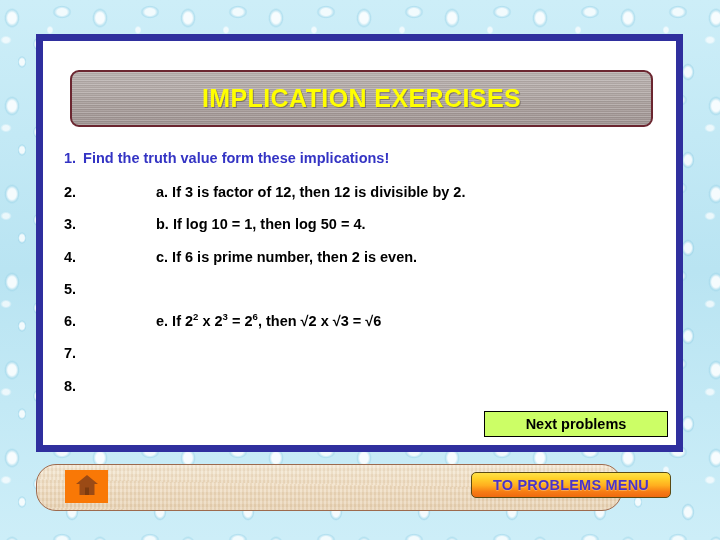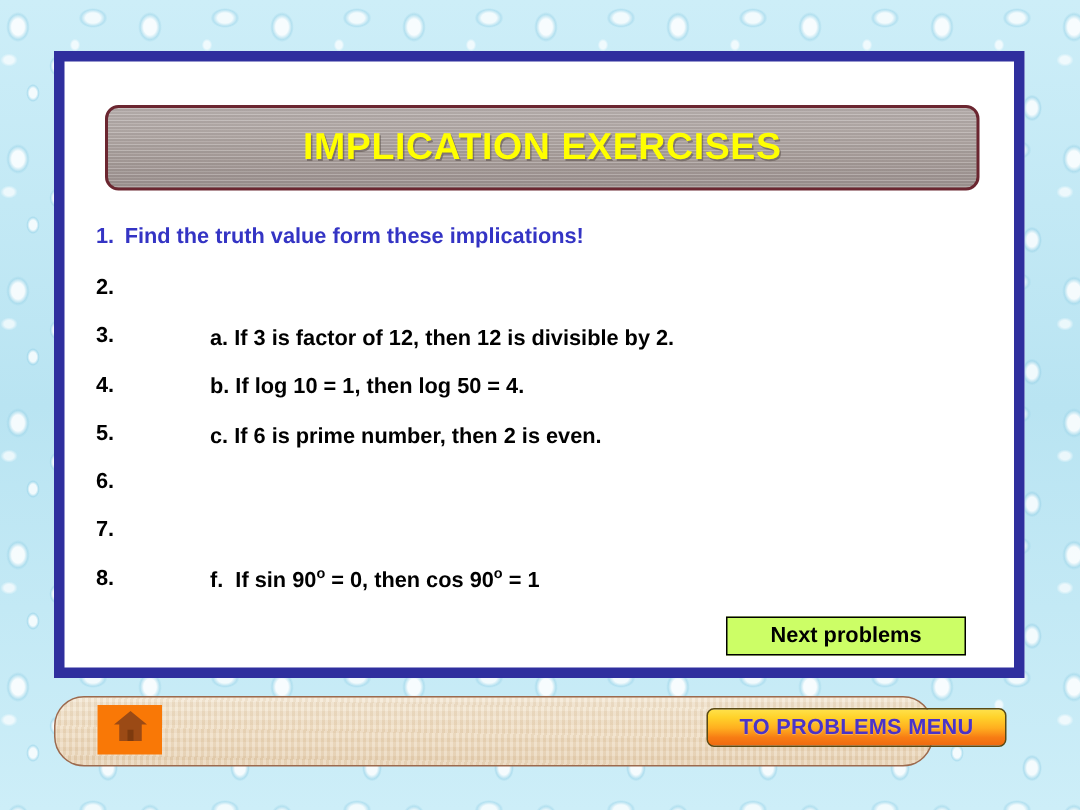--- a/index.html
+++ b/index.html
@@ -103,36 +103,35 @@
     color: #000000;
     white-space: nowrap;
   }
   .row-number {
     position: absolute;
     left: 0;
     top: 0;
   }
   .row-text {
     position: absolute;
-    left: 76px;
+    left: 92px;
     top: 0;
-    margin-top: 34px;
   }
   .row-text sup {
     font-size: 9.6px;
     vertical-align: super;
     line-height: 0;
   }
 
   
   #next-problems-button {
     position: absolute;
     left: 484px;
     top: 411px;
-    width: 160px;
+    width: 184px;
     height: 26px;
     background: #ccfe66;
     border: 1.5px solid #000000;
     box-sizing: border-box;
     display: flex;
     align-items: center;
     justify-content: center;
     color: #000000;
     font-size: 14.5px;
     font-weight: bold;
@@ -225,24 +224,24 @@
       </div>
       <div class="implication-row">
         <span class="row-number">4.</span>
         <span class="row-text">c. If 6 is prime number, then 2 is even.</span>
       </div>
       <div class="implication-row">
         <span class="row-number">5.</span>
       </div>
       <div class="implication-row">
         <span class="row-number">6.</span>
+        <span class="row-text">e. If 2<sup>2</sup> x 2<sup>3</sup> = 2<sup>6</sup>, then √2 x √3 = √6</span>
       </div>
       <div class="implication-row">
         <span class="row-number">7.</span>
-        <span class="row-text">f.&nbsp; If sin 90<sup>o</sup> = 0, then cos 90<sup>o</sup> = 1</span>
       </div>
       <div class="implication-row">
         <span class="row-number">8.</span>
       </div>
     </div>
 
   <div id="next-problems-button">
     <span>Next problems</span>
   </div>
 

